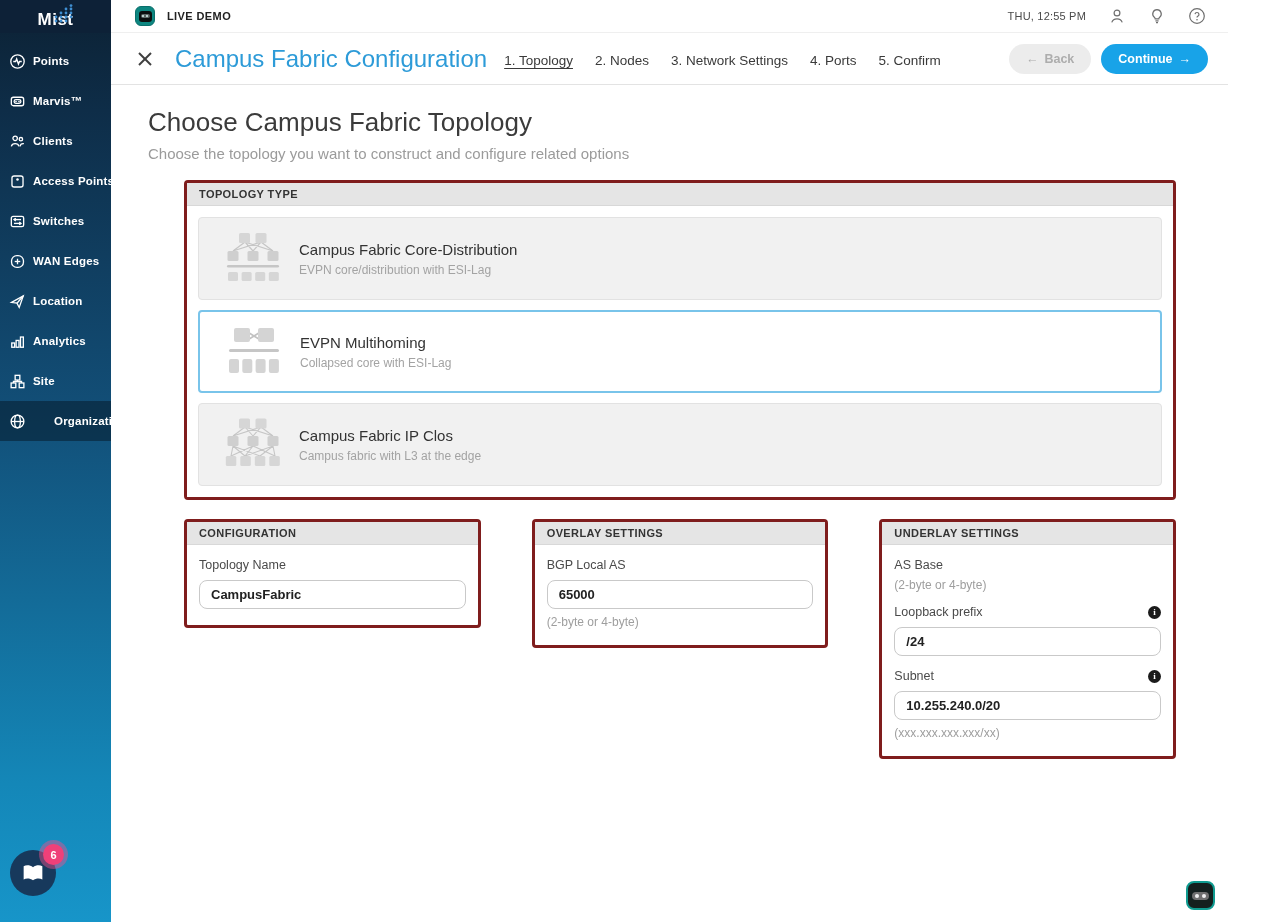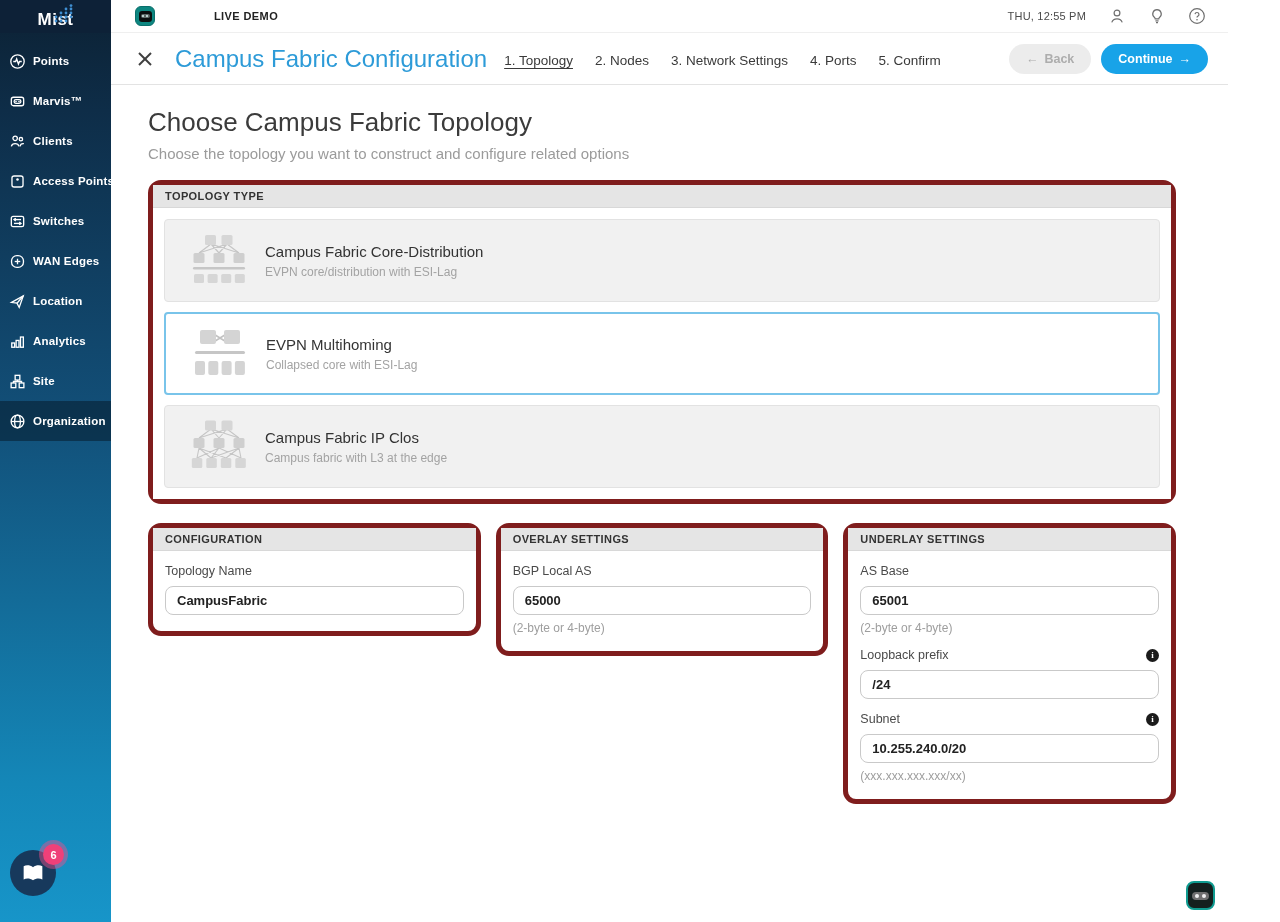--- a/index.html
+++ b/index.html
@@ -8,32 +8,32 @@
   .app { position:relative; width:1228px; height:922px; display:flex; }
 
   
   .sidebar { position:relative; width:111px; flex:0 0 111px; height:100%;
     background:linear-gradient(180deg,#0c2133 0%,#0e2d48 12%,#124f78 45%,#1487b8 85%,#1795c9 100%); }
   .logo-strip { height:33px; background:#0d2137; display:flex; align-items:flex-end; justify-content:center; padding-bottom:3px; position:relative; }
   .logo-text { color:#fff; font-size:17px; font-weight:700; letter-spacing:.5px; position:relative; }
   .logo-dots { position:absolute; left:54px; top:4px; }
   .nav { padding-top:8px; }
   .nav-item { display:flex; align-items:center; height:40px; padding-left:9px; cursor:pointer; }
-  .nav-item.selected { background:rgba(6,28,44,.55); }
+  .nav-item.selected { background:rgba(6,28,44,.55);gap:21px; }
   .nav-item svg { flex:0 0 17px; width:17px; height:17px; stroke:#fff; fill:none; stroke-width:1.25; }
   .nav-item .lbl { color:#fff; font-size:11.5px; font-weight:600; margin-left:7px; letter-spacing:.2px; white-space:nowrap; }
   .book-fab { position:absolute; left:10px; bottom:26px; width:46px; height:46px; border-radius:50%;
     background:#17395c; display:flex; align-items:center; justify-content:center; cursor:pointer; }
   .book-badge { position:absolute; top:-6px; right:-8px; width:21px; height:21px; border-radius:50%;
     background:#ef4079; box-shadow:0 0 0 4px rgba(240,80,140,.45); color:#fff; font-size:11px; font-weight:700;
     display:flex; align-items:center; justify-content:center; }
 
   
   .main { flex:1; display:flex; flex-direction:column; background:#fff; }
-  .topbar { height:33px; flex:0 0 33px; display:flex; align-items:center; padding:0 22px 0 24px; border-bottom:1px solid #efefef; background:#fff;gap:47px; }
+  .topbar { height:33px; flex:0 0 33px; display:flex; align-items:center; padding:0 22px 0 24px; border-bottom:1px solid #efefef; background:#fff; }
   .marvis-mini { width:20px; height:20px; border-radius:6px; background:#0d8680; border:1.5px solid #0a6f6b;
     display:flex; align-items:center; justify-content:center; }
   .marvis-mini .face { width:13px; height:11px; background:#0b0f0f; border-radius:3px; display:flex; align-items:center; justify-content:center; }
   .marvis-mini .eyes { width:9px; height:4.5px; background:#5f6a68; border-radius:2.5px; display:flex; align-items:center; justify-content:space-evenly; }
   .marvis-mini .eyes i { width:2.2px; height:2.2px; border-radius:50%; background:#d8f3ee; }
   .livedemo { font-size:11px; font-weight:700; color:#222; letter-spacing:.4px; margin-left:12px; }
   .topbar-right { margin-left:auto; display:flex; align-items:center; gap:22px; }
   .clock { font-size:11px; color:#4a4a4a; letter-spacing:.2px; }
   .tb-icon { width:18px; height:18px; cursor:pointer; }
   .tb-icon svg { width:18px; height:18px; stroke:#6e6e6e; fill:none; stroke-width:1.2; }
@@ -50,21 +50,21 @@
   .btn { border:none; border-radius:15px; font-size:12.5px; font-weight:700; padding:8px 17px; cursor:pointer;
     font-family:"Liberation Sans",sans-serif; display:flex; align-items:center; gap:6px; }
   .btn-back { background:#ececec; color:#adadad; }
   .btn-continue { background:#18a3e8; color:#fff; }
 
   
   .content { padding:22px 52px 0 37px; }
   .h1 { font-size:26px; color:#3b3b3b; font-weight:400; }
   .sub { font-size:15px; color:#9b9b9b; margin-top:7px; }
 
-  .panel { border:5px solid #7f1d1d; border-radius:13px; background:#fff; }
+  .panel { border:3px solid #7f1d1d; border-radius:4px; background:#fff;margin-left:36px; }
   .panel-hd { background:#e5e5e5; border-bottom:1px solid #d8d8d8; padding:5px 12px; font-size:11px; font-weight:700;
     color:#333; letter-spacing:.4px; }
   .topo-panel { margin-top:18px; }
   .topo-body { padding:11px; display:flex; flex-direction:column; gap:10px; background:#fff; }
   .topo-card { height:83px; border-radius:4px; display:flex; align-items:center; padding-left:26px; cursor:pointer; }
   .topo-card.selected { border:2px solid #79c4ea; background:#fff; }
   .topo-card.plain { border:1px solid #e2e2e2; background:#f1f1f1; }
   .topo-icon { width:56px; height:54px; flex:0 0 56px; }
   .topo-text { margin-left:18px; }
   .topo-title { font-size:15px; color:#333; }
@@ -373,21 +373,20 @@
           </div>
         </div>
 
         <div class="panel">
           <div class="panel-hd">UNDERLAY SETTINGS</div>
           <div class="panel-body">
             <div class="field">
               <div class="field-label-row">
                 <span class="field-label">AS Base</span>
               </div>
-              <input class="tinput" type="text" value="65001" style="">
               <div class="hint">(2-byte or 4-byte)</div>
             </div>
             <div class="field">
               <div class="field-label-row">
                 <span class="field-label">Loopback prefix</span>
                 <span class="info-dot">i</span>
               </div>
               <input class="tinput" type="text" value="/24" style="">
             </div>
             <div class="field">

